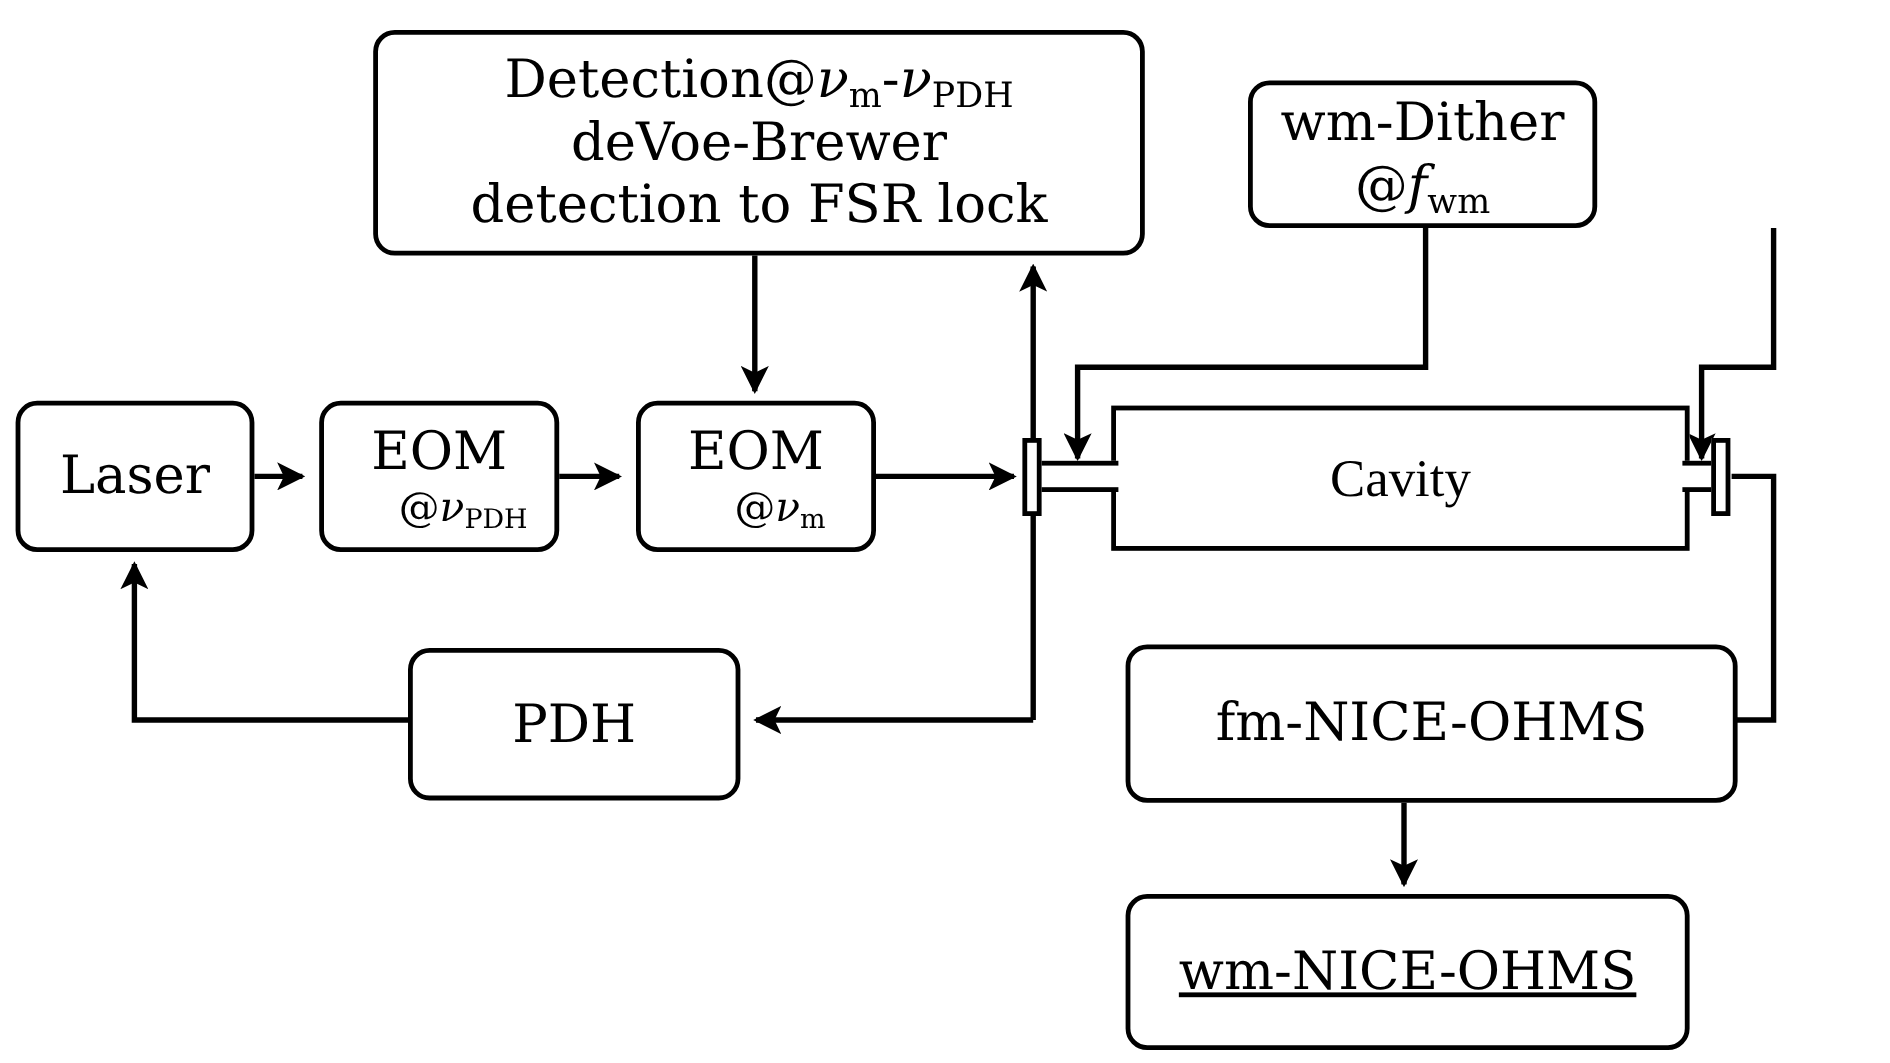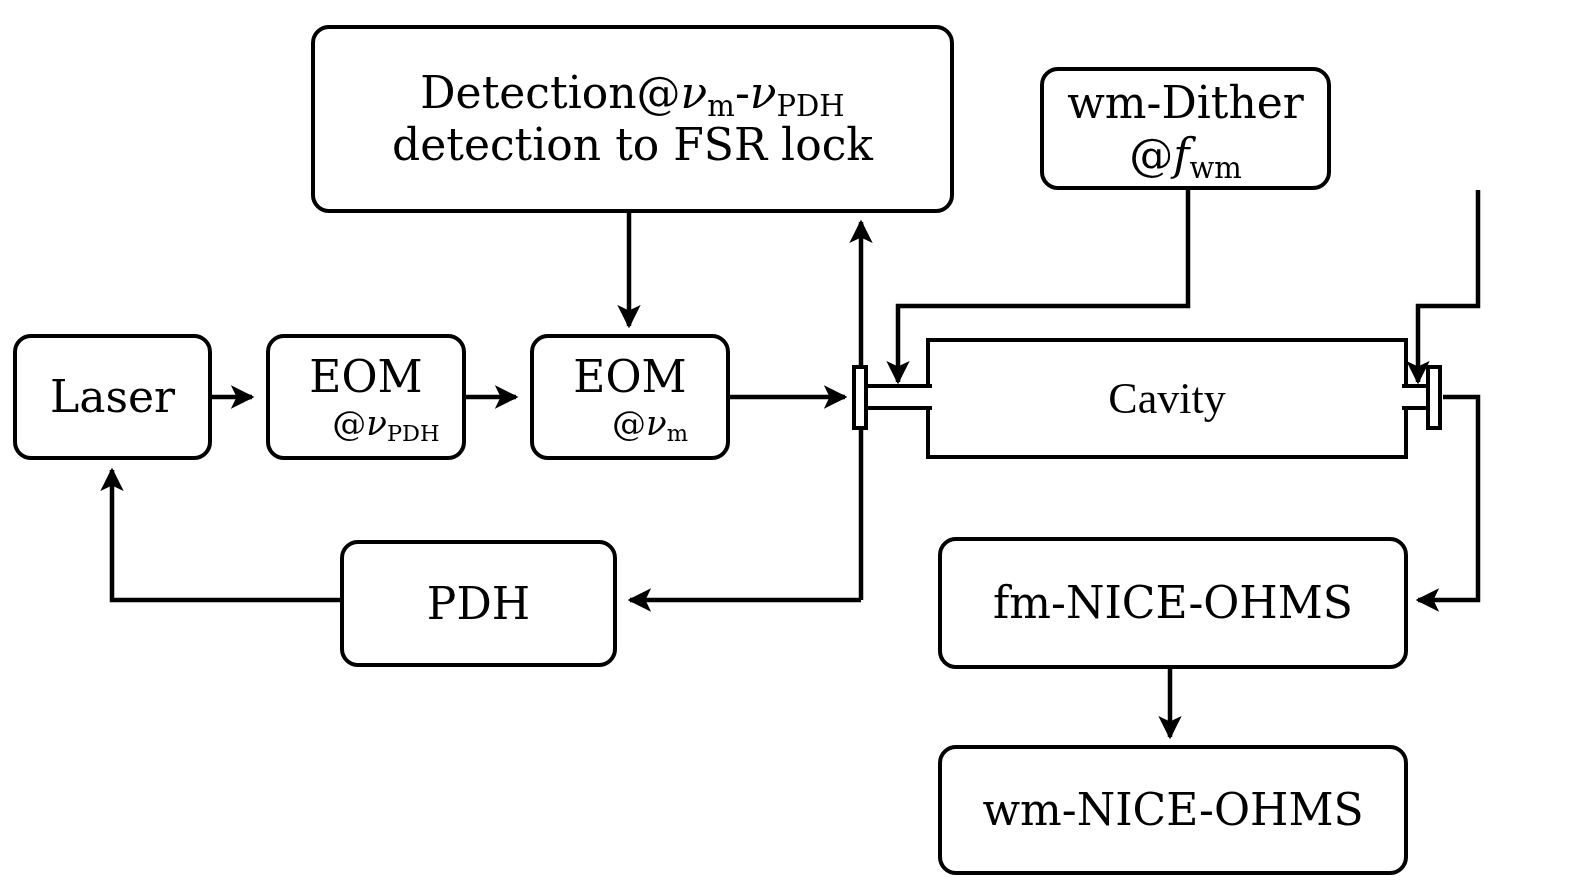--- a/index.html
+++ b/index.html
@@ -82,20 +82,21 @@
 
       <path d="M 1443 397 L 1478 397 L 1478 600 L 1418 600" marker-end="url(#ah)"></path>
 
       <path d="M 1170 669 L 1170 737" marker-end="url(#ah)"></path>
     </g>
   </svg>
 
   <div class="node rnd" style="left:311px;top:25px;width:643px;height:188px;">
     <div>
       <span class="lbl t44"><span>Detection@</span><span class="it">ν</span><sub>m</sub><span>-</span><span class="it">ν</span><sub>PDH</sub></span>
+      <span class="lbl t44">deVoe-Brewer</span>
       <span class="lbl t44">detection to FSR lock</span>
     </div>
   </div>
 
   <div class="node rnd" style="left:1040px;top:67px;width:291px;height:123px;">
     <div>
       <span class="lbl t44">wm-Dither</span>
       <span class="lbl t44"><span>@</span><span class="it">f</span><sub>wm</sub></span>
     </div>
   </div>
@@ -128,25 +129,25 @@
 
   <div class="mirror" style="left:852px;top:365px;width:16px;height:65px;"></div>
   <div class="mirror" style="left:1426px;top:365px;width:16px;height:65px;"></div>
 
   <div class="node rnd" style="left:340px;top:540px;width:277px;height:127px;">
     <div>
       <span class="lbl t44">PDH</span>
     </div>
   </div>
 
-  <div class="node rnd" style="left:938px;top:537px;width:470px;height:132px;">
+  <div class="node rnd" style="left:938px;top:537px;width:510px;height:132px;">
     <div>
       <span class="lbl t44">fm-NICE-OHMS</span>
     </div>
   </div>
 
-  <div class="node rnd" style="left:938px;top:745px;width:470px;height:130px;">
+  <div class="node rnd" style="left:938px;top:745px;width:470px;height:130px;text-decoration:underline;">
     <div>
       <span class="lbl t44">wm-NICE-OHMS</span>
     </div>
   </div>
 
 </div>
 
 </body></html>

